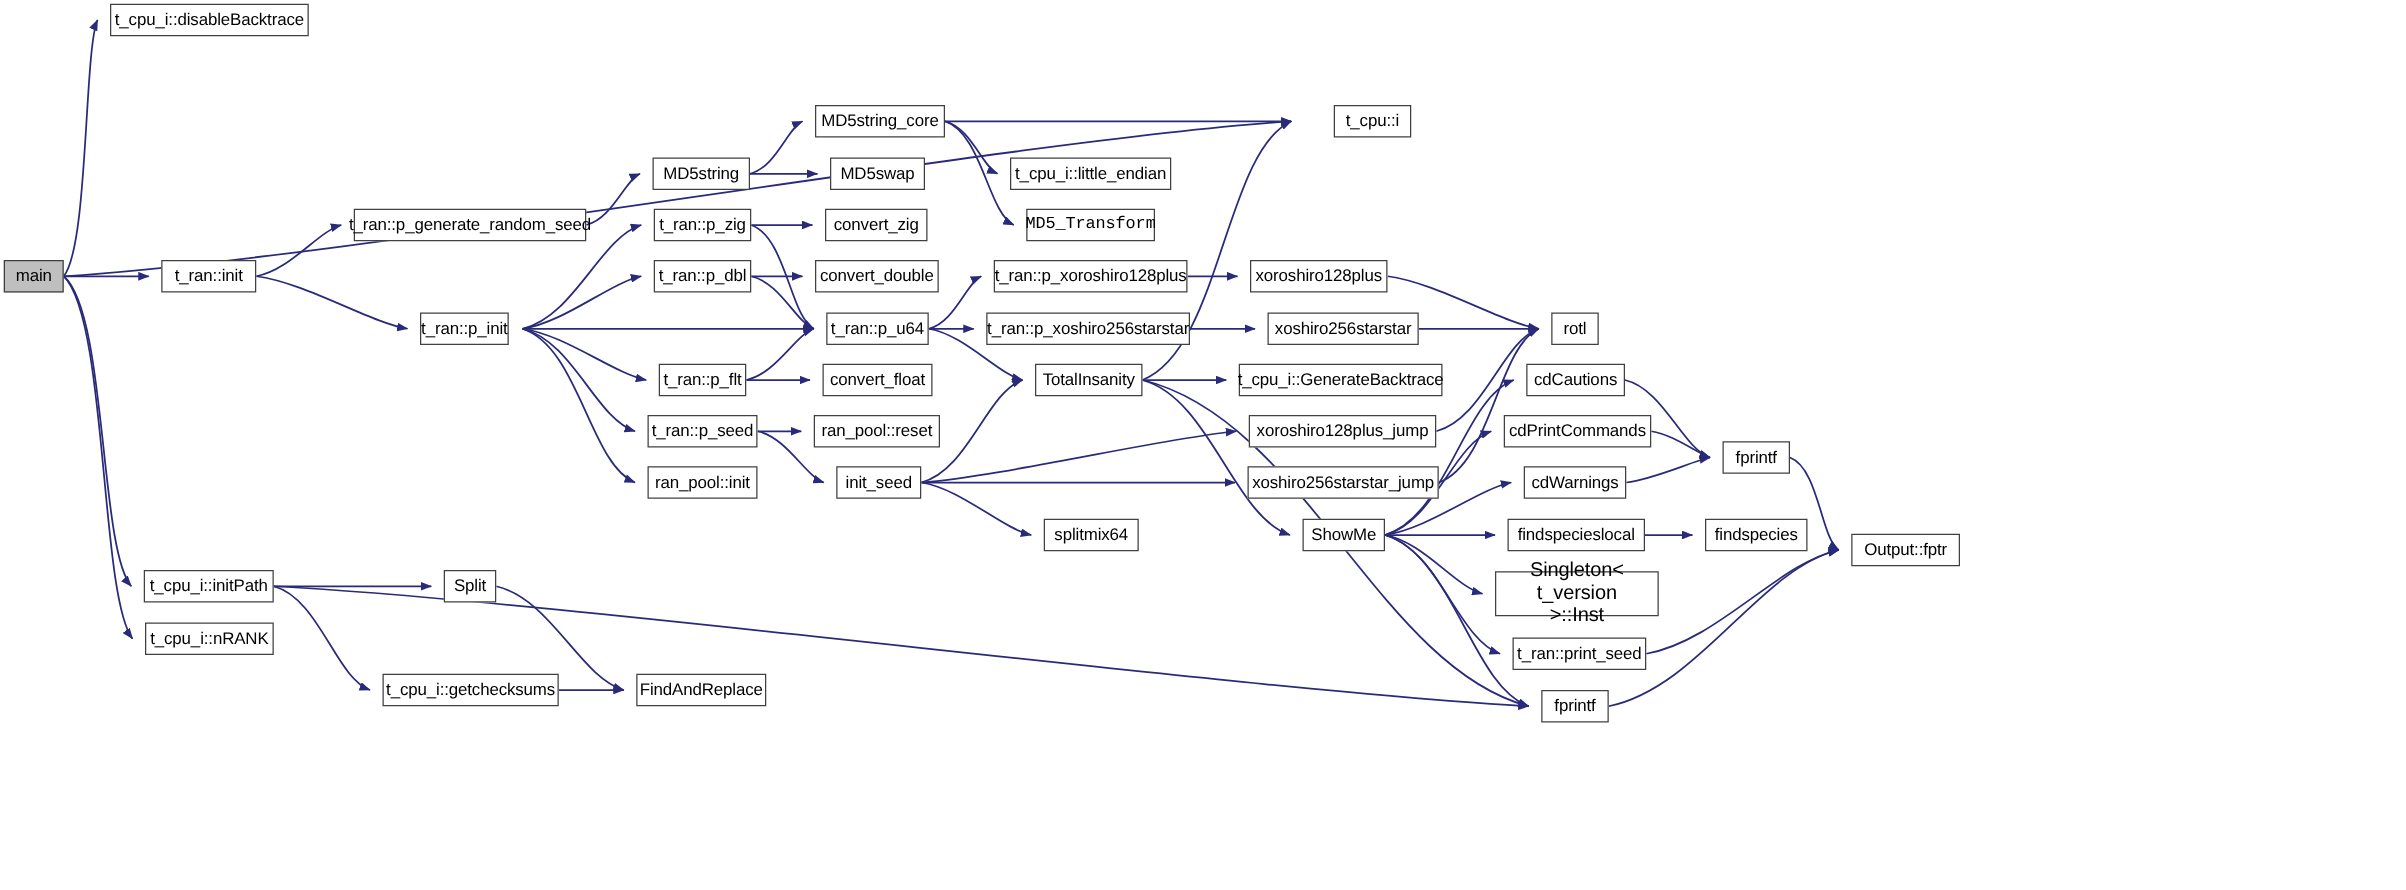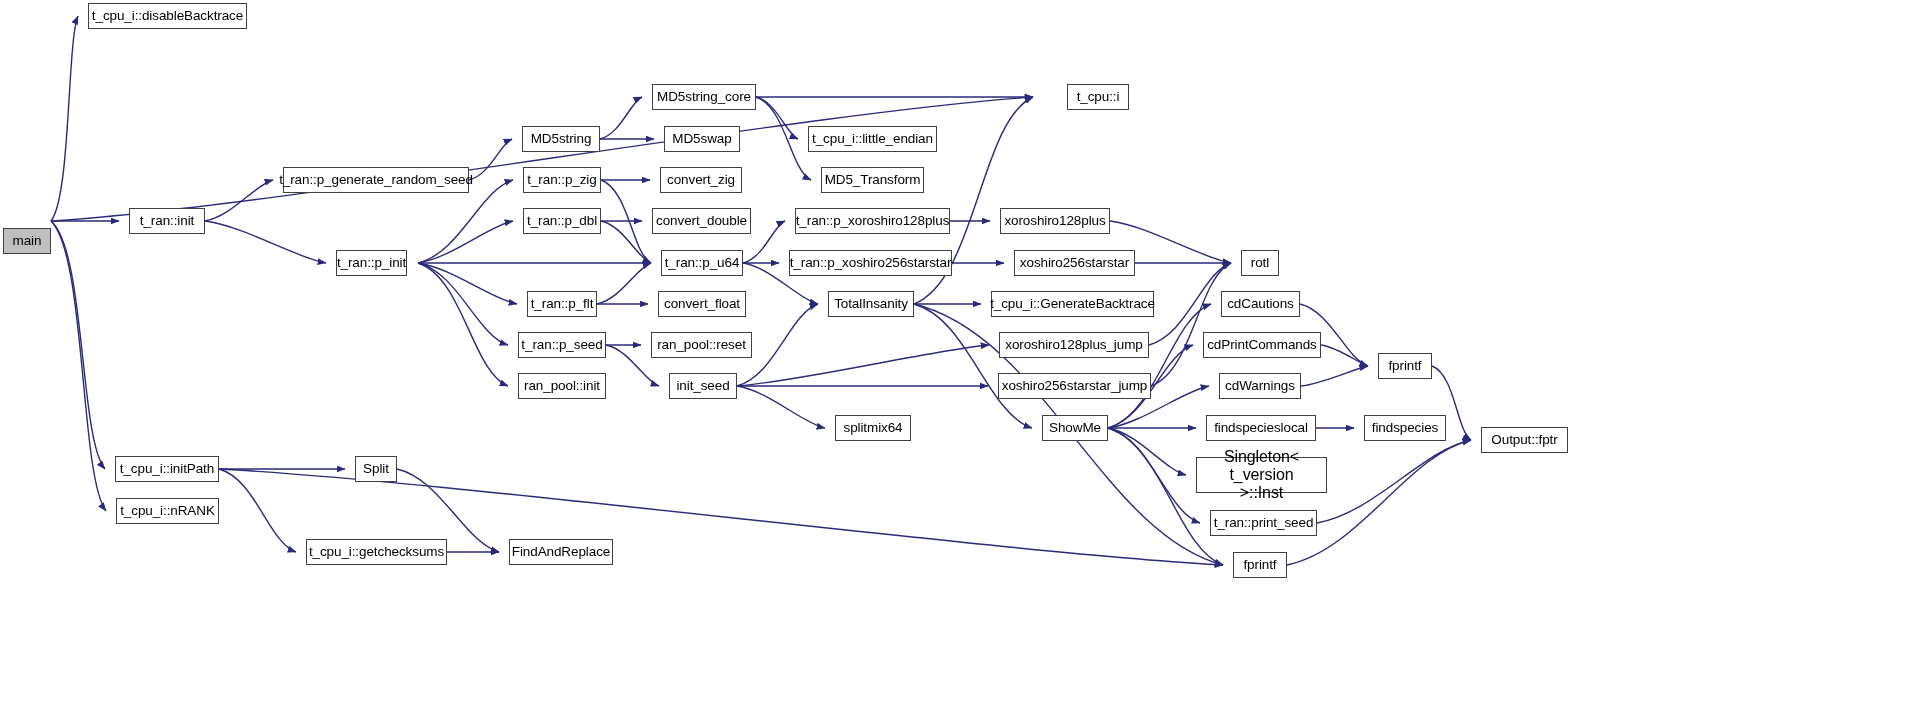--- a/index.html
+++ b/index.html
@@ -120,29 +120,29 @@
         <path d="M1317,523 C1373.8379674796747,513.04 1423.1620325203253,449.96 1471,440" marker-end="url(#arrow)"></path>
         <path d="M219,469 L345,469" marker-end="url(#arrow)"></path>
         <path d="M219,469 C255.59834319526627,478.96 268.40165680473376,542.04 296,552" marker-end="url(#arrow)"></path>
         <path d="M219,469 C445.1849053201082,480.52 1005.8150946798918,553.48 1223,565" marker-end="url(#arrow)"></path>
         <path d="M447,552 L499,552" marker-end="url(#arrow)"></path>
         <path d="M397,469 C440.72484536082476,478.96 464.27515463917524,542.04 499,552" marker-end="url(#arrow)"></path>
       </g>
   </svg>
   <div id="node-layer">
       <div class="node" style="left: 88px; top: 3px; width: 159px; height: 26px;">t_cpu_i::disableBacktrace</div>
-      <div class="node root" style="left: 3px; top: 208px; width: 48px; height: 26px; margin-top: 20px;">main</div>
+      <div class="node root" style="left: 3px; top: 208px; width: 48px; height: 26px;">main</div>
       <div class="node" style="left: 129px; top: 208px; width: 76px; height: 26px;">t_ran::init</div>
       <div class="node" style="left: 283px; top: 167px; width: 186px; height: 26px;">t_ran::p_generate_random_seed</div>
       <div class="node" style="left: 336px; top: 250px; width: 71px; height: 26px;">t_ran::p_init</div>
       <div class="node" style="left: 522px; top: 126px; width: 78px; height: 26px;">MD5string</div>
       <div class="node" style="left: 652px; top: 84px; width: 104px; height: 26px;">MD5string_core</div>
       <div class="node" style="left: 664px; top: 126px; width: 76px; height: 26px;">MD5swap</div>
       <div class="node" style="left: 808px; top: 126px; width: 129px; height: 26px;">t_cpu_i::little_endian</div>
-      <div class="node" style="left: 821px; top: 167px; width: 103px; height: 26px;">MD5_Transform</div>
+      <div class="node" style="left: 821px; top: 167px; width: 103px; height: 26px; font-family: Liberation Mono, monospace;">MD5_Transform</div>
       <div class="node" style="left: 1043px; top: 84px; width: 62px; height: 26px; margin-left: 24px;">t_cpu::i</div>
       <div class="node" style="left: 523px; top: 167px; width: 78px; height: 26px;">t_ran::p_zig</div>
       <div class="node" style="left: 660px; top: 167px; width: 82px; height: 26px;">convert_zig</div>
       <div class="node" style="left: 523px; top: 208px; width: 78px; height: 26px;">t_ran::p_dbl</div>
       <div class="node" style="left: 652px; top: 208px; width: 99px; height: 26px; text-align: center;">convert_double</div>
       <div class="node" style="left: 661px; top: 250px; width: 82px; height: 26px;">t_ran::p_u64</div>
       <div class="node" style="left: 795px; top: 208px; width: 155px; height: 26px;">t_ran::p_xoroshiro128plus</div>
       <div class="node" style="left: 1000px; top: 208px; width: 110px; height: 26px;">xoroshiro128plus</div>
       <div class="node" style="left: 789px; top: 250px; width: 163px; height: 26px;">t_ran::p_xoshiro256starstar</div>
       <div class="node" style="left: 1014px; top: 250px; width: 121px; height: 26px;">xoshiro256starstar</div>

